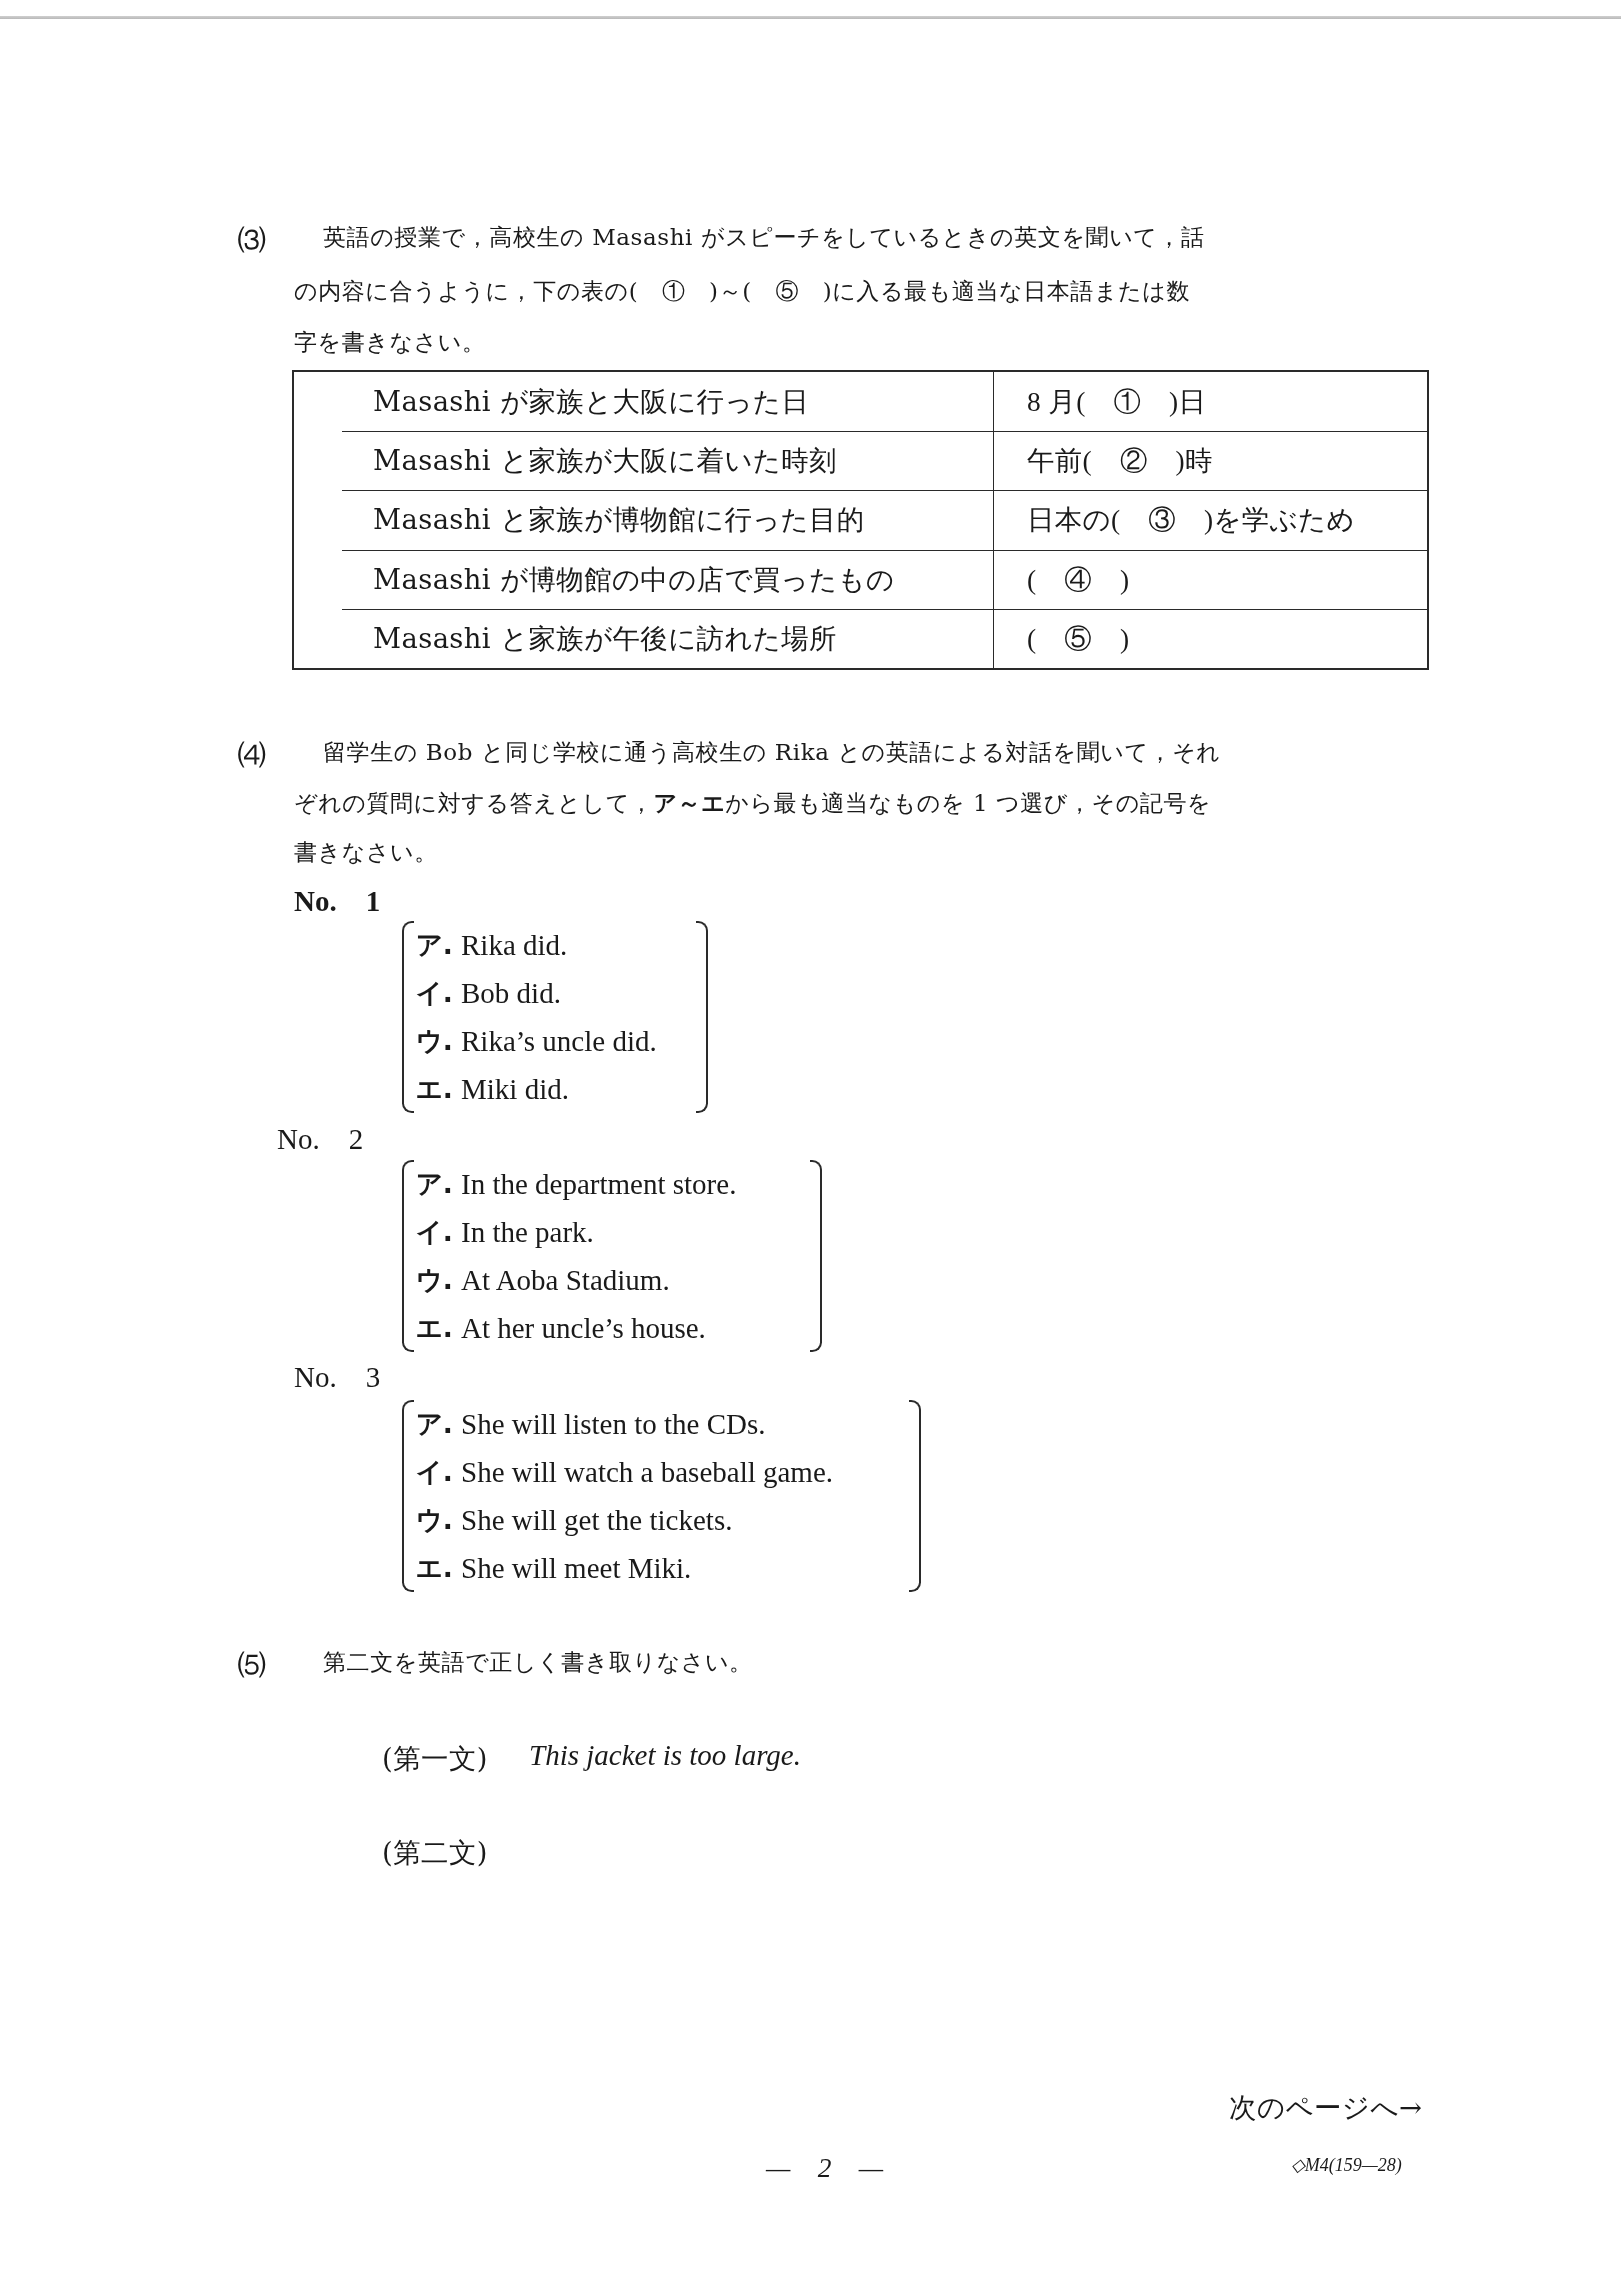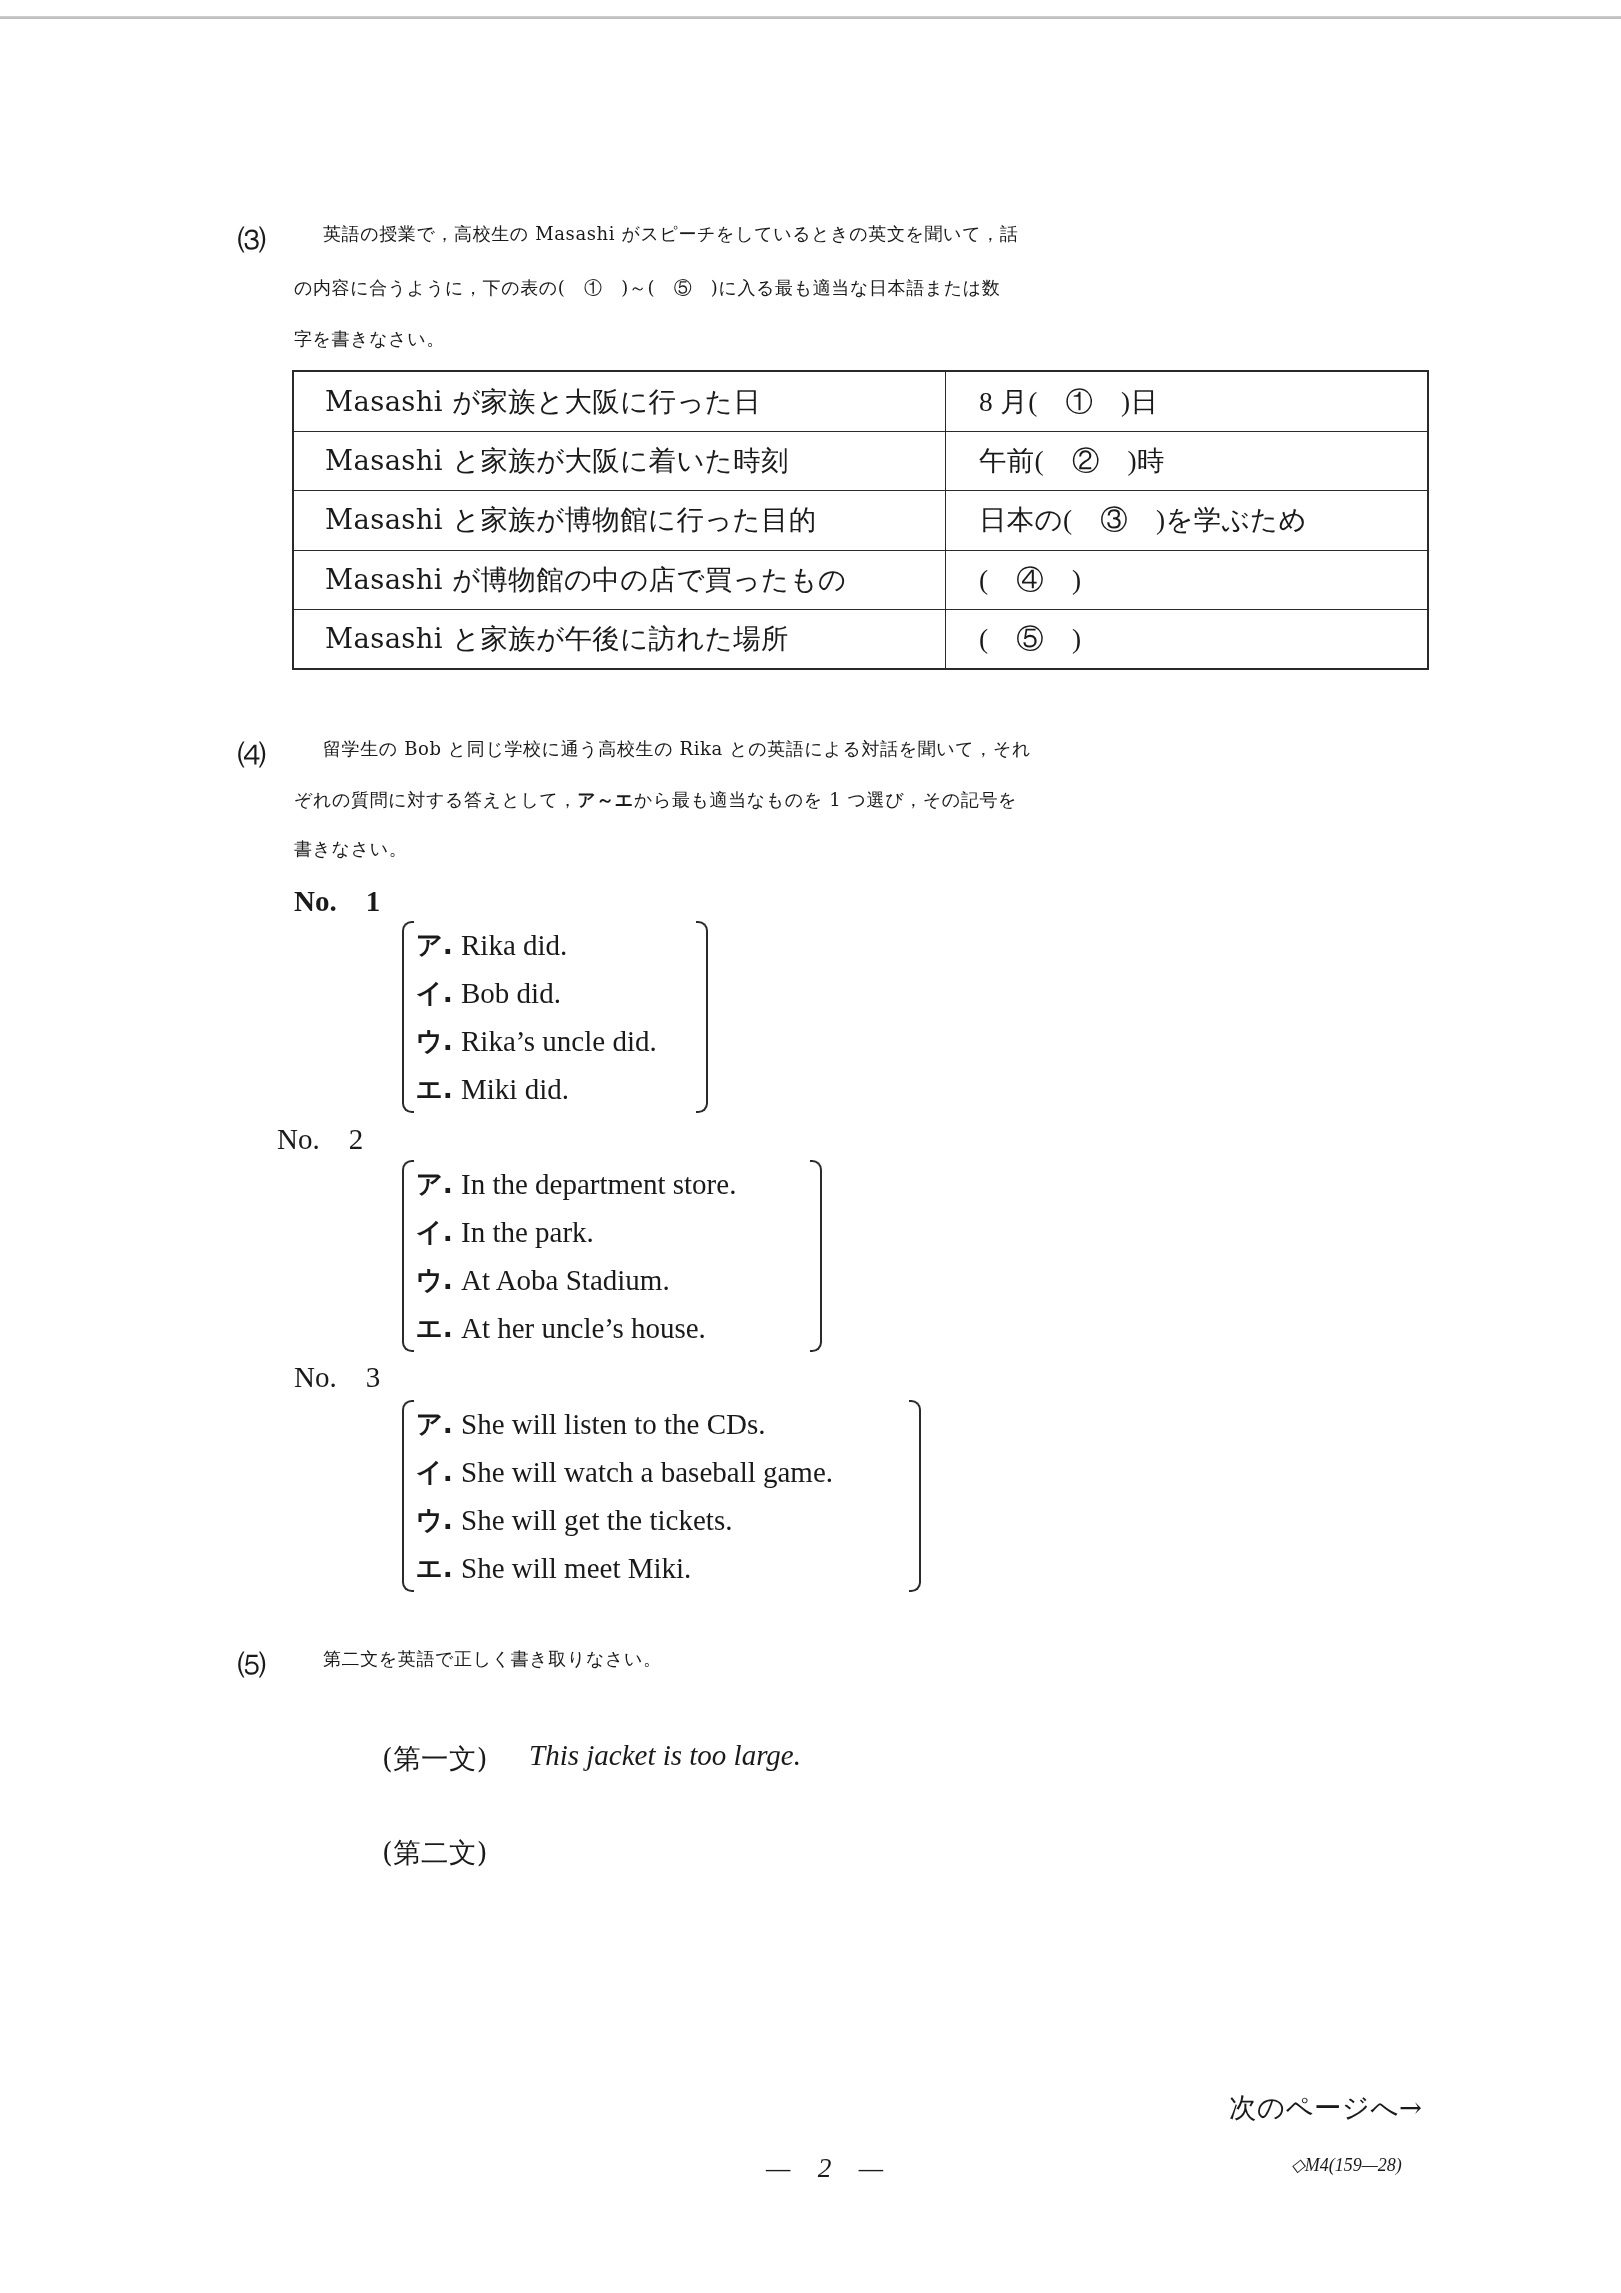--- a/index.html
+++ b/index.html
@@ -8,28 +8,28 @@
       font-family: "DejaVu Serif", "Liberation Serif", serif;
       color: #1a1a1a;
     }
     .top-rule {
       position: absolute; left: 0; top: 15.7px; width: 1621px; height: 2.9px;
       background: linear-gradient(#cfcfcf, #b9b9b9);
     }
     .abs { position: absolute; white-space: nowrap; }
     .jp { font-size: 27.4px; letter-spacing: 0.5px; }
     .q-num { font-size: 27.4px; }
-    .para-line { font-size: 18px; letter-spacing: 0.6px; text-align: center; }
+    .para-line { font-size: 23px; letter-spacing: 0.6px; text-align: center; }
     .bold-kana { font-family: "DejaVu Sans", sans-serif; font-weight: bold; }
 
     
     .info-table {
       position: absolute; left: 292px; top: 370px; width: 1137px; height: 300px;
       border: 2px solid #2a2a2a; box-sizing: border-box;
-      display: grid; grid-template-rows: repeat(5, 1fr);
+      display: grid; grid-template-rows: repeat(5, 1fr); padding-left: 48px;
     }
     .info-row { display: grid; grid-template-columns: 652px 1fr; border-top: 1.5px solid #2a2a2a; }
     .info-row:first-child { border-top: none; }
     .info-cell { display: flex; align-items: center; font-size: 27.4px; letter-spacing: 0.4px; }
     .info-cell.label { padding-left: 31px; border-right: 1.5px solid #2a2a2a; }
     .info-cell.value { padding-left: 33px; font-family: Liberation Serif, serif; }
 
     
     .choice-block { position: absolute; }
     .bracket-l, .bracket-r {

